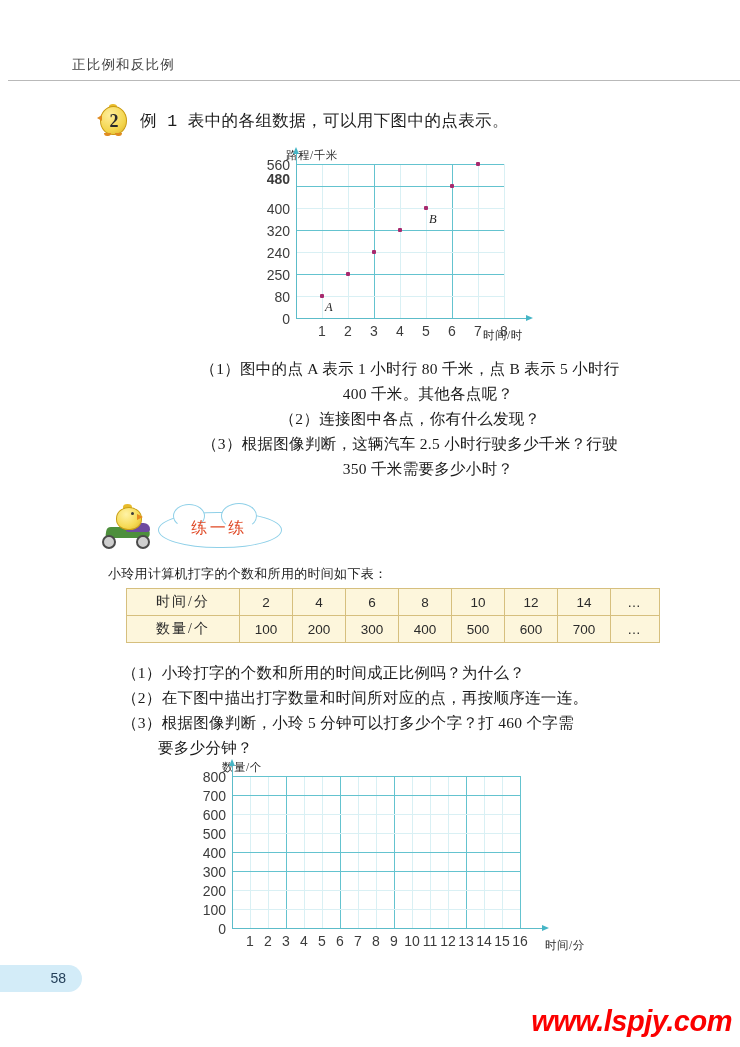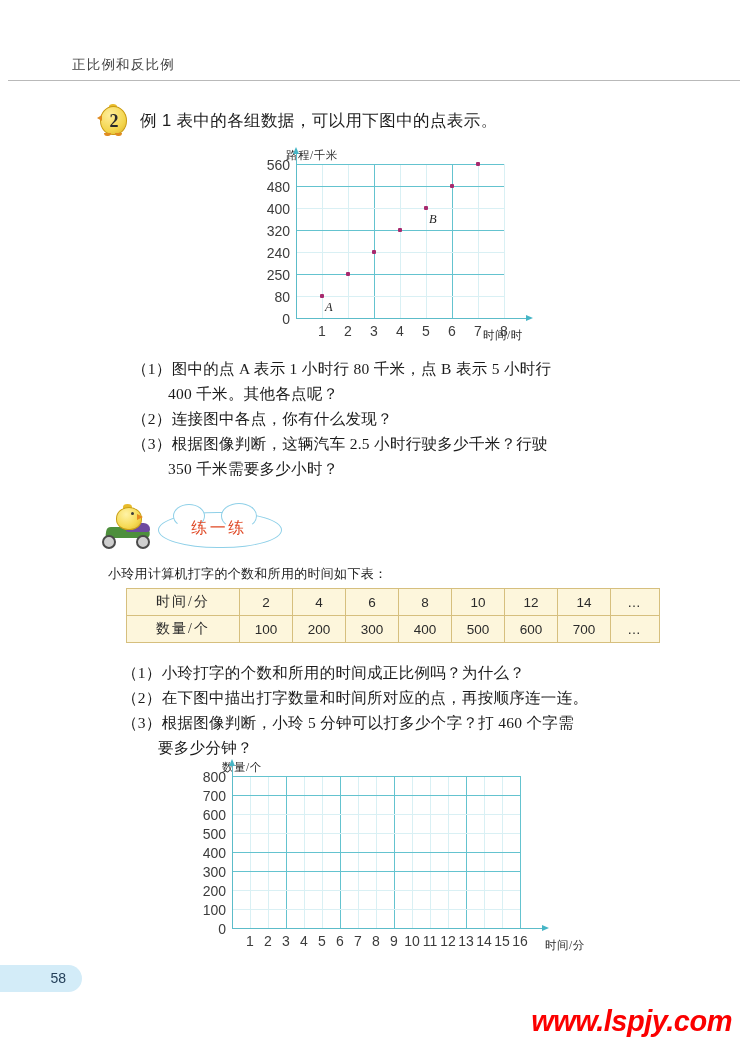--- a/index.html
+++ b/index.html
@@ -42,21 +42,21 @@
   .page-header .hdr-rule {
     position: absolute;
     left: 8px; top: 24px;
     width: 732px; height: 1px;
     background: #b9b9b9;
   }
 
   
   .txt {
     position: absolute;
-    font-family: Liberation Sans, sans-serif;
+    font-family: Liberation Mono, monospace;
     color: #1c1c1c;
     white-space: nowrap;
   }
 
   
   .chick-num {
     position: absolute;
     left: 97px; top: 104px;
     width: 34px; height: 34px;
   }
@@ -413,42 +413,42 @@
     <div class="axis-line axis-v" style="left: 48px; top: 6px; height: 164px;"></div>
     <div class="axis-line axis-h" style="left: 48px; top: 170px; width: 230px;"></div>
     <div class="arrow-up" style="left: 45px; top: -1px;"></div>
     <div class="arrow-right" style="left: 278px; top: 167px;"></div>
     <div class="tick-lbl y" style="width: 34px; left: 8px; top: 163px;">0</div>
     <div class="tick-lbl y" style="width: 34px; left: 8px; top: 141px;">80</div>
     <div class="tick-lbl y" style="width: 34px; left: 8px; top: 119px;">250</div>
     <div class="tick-lbl y" style="width: 34px; left: 8px; top: 97px;">240</div>
     <div class="tick-lbl y" style="width: 34px; left: 8px; top: 75px;">320</div>
     <div class="tick-lbl y" style="width: 34px; left: 8px; top: 53px;">400</div>
-    <div class="tick-lbl y" style="width: 34px; left: 8px; top: 31px;">480</div>
+    <div class="tick-lbl y" style="width: 34px; left: 8px; top: 23px; font-weight: bold;">480</div>
     <div class="tick-lbl y" style="width: 34px; left: 8px; top: 9px;">560</div>
     <div class="tick-lbl x" style="width: 22px; left: 63px; top: 175px;">1</div>
     <div class="tick-lbl x" style="width: 22px; left: 89px; top: 175px;">2</div>
     <div class="tick-lbl x" style="width: 22px; left: 115px; top: 175px;">3</div>
     <div class="tick-lbl x" style="width: 22px; left: 141px; top: 175px;">4</div>
     <div class="tick-lbl x" style="width: 22px; left: 167px; top: 175px;">5</div>
     <div class="tick-lbl x" style="width: 22px; left: 193px; top: 175px;">6</div>
     <div class="tick-lbl x" style="width: 22px; left: 219px; top: 175px;">7</div>
     <div class="tick-lbl x" style="width: 22px; left: 245px; top: 175px;">8</div>
     <div class="dot" style="left: 72px; top: 146px; background: rgb(166, 42, 110);"></div>
     <div class="dot" style="left: 98px; top: 124px; background: rgb(166, 42, 110);"></div>
     <div class="dot" style="left: 124px; top: 102px; background: rgb(166, 42, 110);"></div>
     <div class="dot" style="left: 150px; top: 80px; background: rgb(166, 42, 110);"></div>
     <div class="dot" style="left: 176px; top: 58px; background: rgb(166, 42, 110);"></div>
     <div class="dot" style="left: 202px; top: 36px; background: rgb(166, 42, 110);"></div>
     <div class="dot" style="left: 228px; top: 14px; background: rgb(166, 42, 110);"></div>
     <div class="pt-lbl" style="left: 77px; top: 152px;">A</div>
     <div class="pt-lbl" style="left: 181px; top: 64px;">B</div>
   </div>
 
-<div class="qlist" style="left:132px; top:356px; width:540px;">
+<div class="qlist" style="left:140px; top:356px; width:540px;text-align:center;">
   <div class="qrow">
     <span class="qnum">（1）</span><span>图中的点 A 表示 1 小时行 80 千米，点 B 表示 5 小时行</span>
   </div>
   <div class="qcont">400 千米。其他各点呢？</div>
   <div class="qrow">
     <span class="qnum">（2）</span><span>连接图中各点，你有什么发现？</span>
   </div>
   <div class="qrow">
     <span class="qnum">（3）</span><span>根据图像判断，这辆汽车 2.5 小时行驶多少千米？行驶</span>
   </div>

